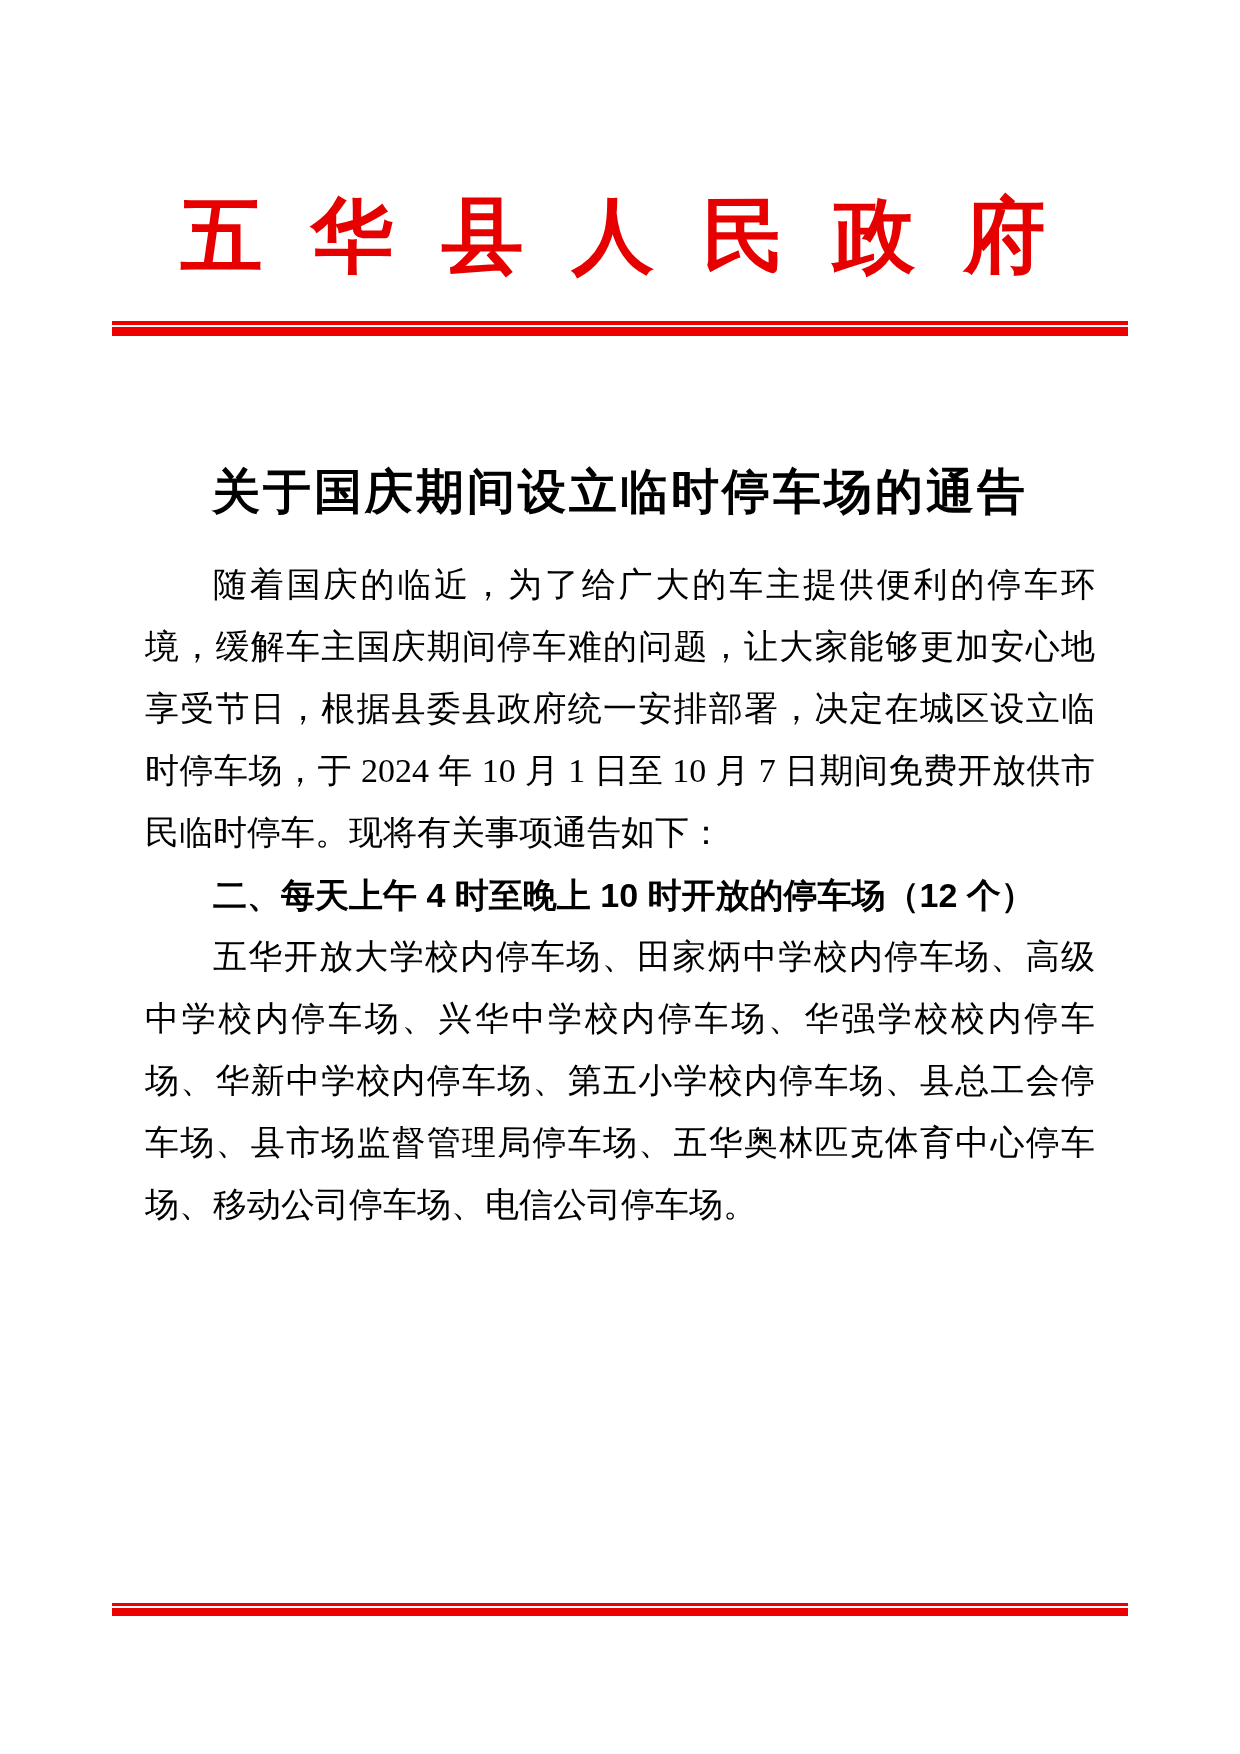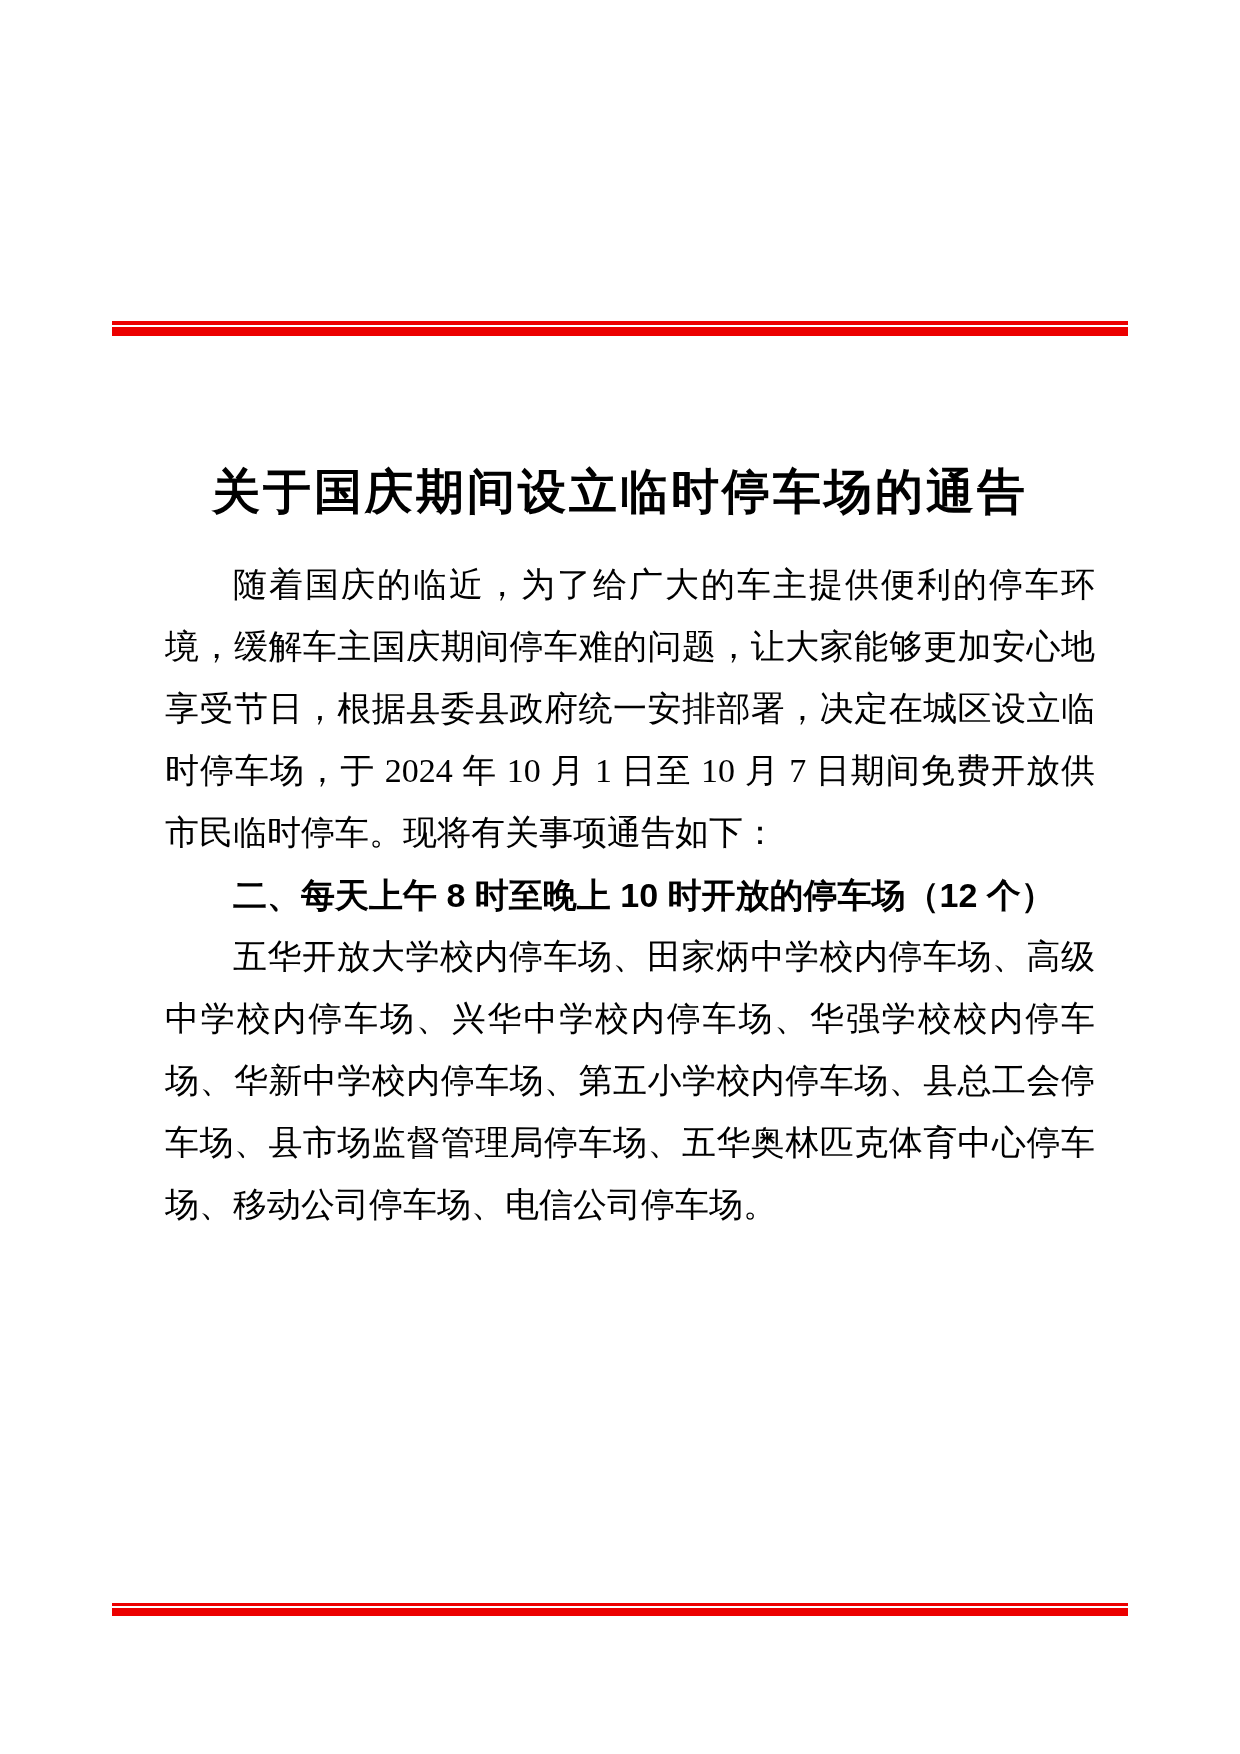--- a/index.html
+++ b/index.html
@@ -75,47 +75,47 @@
     left: 145px;
     right: 145px;
     font-size: 34px;
     line-height: 62px;
     text-align: justify;
     text-justify: inter-character;
   }
 
   .doc-body p {
     text-indent: 2em;
-    margin-left: 20px;
   }
 
   .doc-body p.section-heading {
     font-family: "Liberation Sans", sans-serif;
     font-weight: bold;
   }
 </style>
 </head>
 <body>
 
 <div class="page">
 
+  <div class="gov-name">五 华 县 人 民 政 府</div>
 
   <div class="divider divider-top">
     <div class="line-thin"></div>
     <div class="line-thick"></div>
   </div>
 
   <h1 class="doc-title">关于国庆期间设立临时停车场的通告</h1>
 
   <div class="doc-body">
     <p class="body-paragraph">随着国庆的临近，为了给广大的车主提供便利的停车环境，缓解车主国庆期间停车难的问题，让大家能够更加安心地享受节日，根据县委县政府统一安排部署，决定在城区设立临时停车场，于 2024 年 10 月 1 日至 10 月 7 日期间免费开放供市民临时停车。现将有关事项通告如下：</p>
 
 
 
-    <p class="section-heading">二、每天上午 8 时至晚上 10 时开放的停车场（12 个）</p>
+    <p class="section-heading">二、每天上午 4 时至晚上 10 时开放的停车场（12 个）</p>
 
     <p class="body-paragraph">五华开放大学校内停车场、田家炳中学校内停车场、高级中学校内停车场、兴华中学校内停车场、华强学校校内停车场、华新中学校内停车场、第五小学校内停车场、县总工会停车场、县市场监督管理局停车场、五华奥林匹克体育中心停车场、移动公司停车场、电信公司停车场。</p>
   </div>
 
   <div class="divider divider-bottom">
     <div class="line-thin"></div>
     <div class="line-thick"></div>
   </div>
 
 </div>

